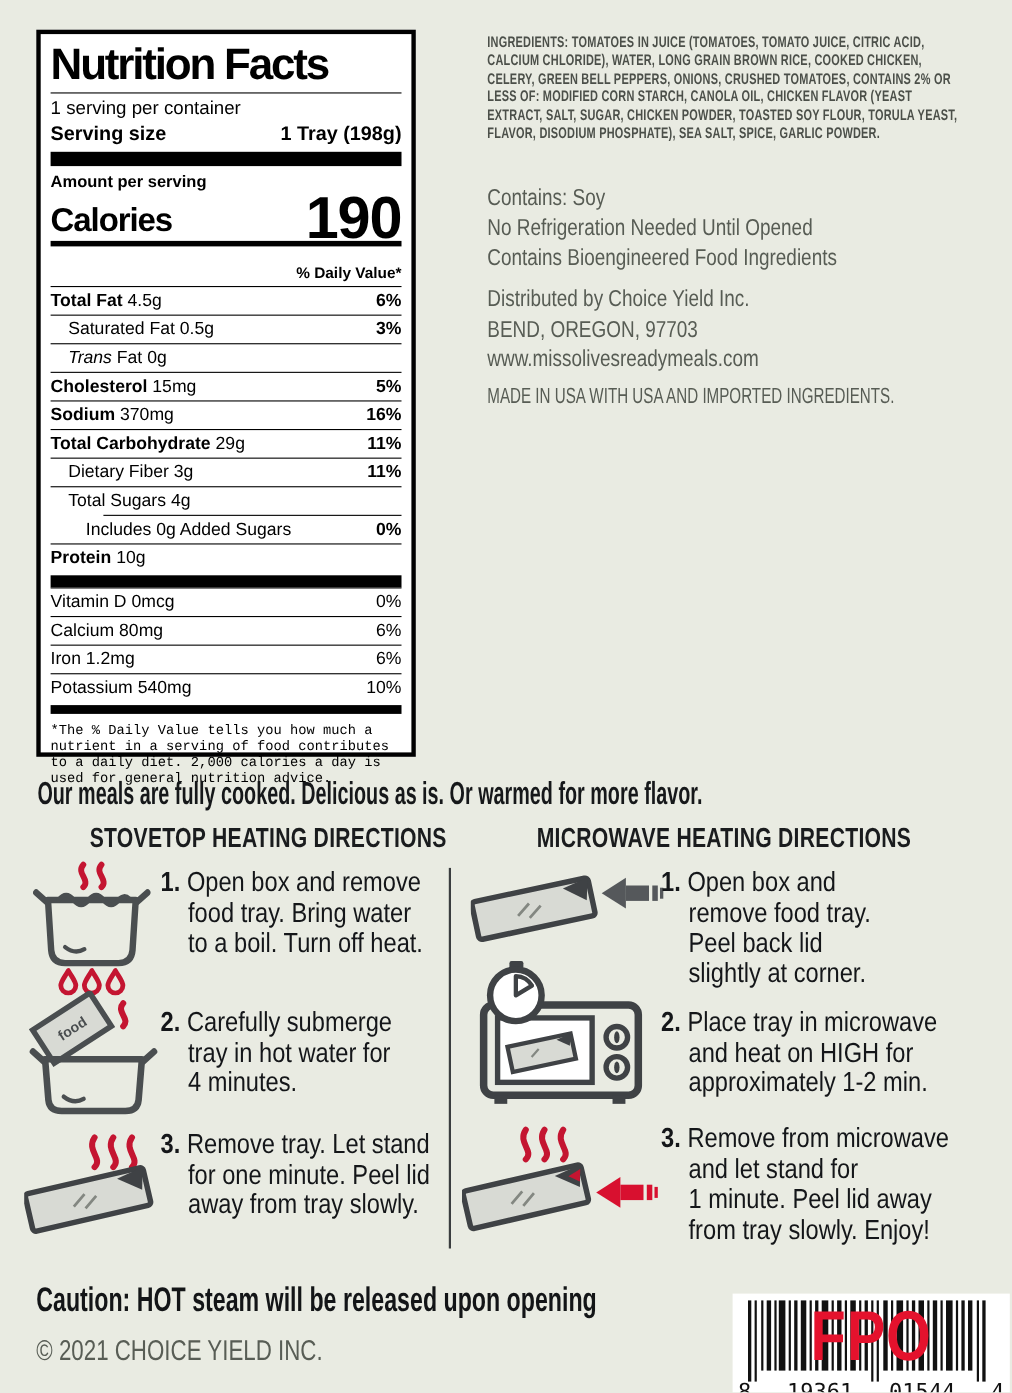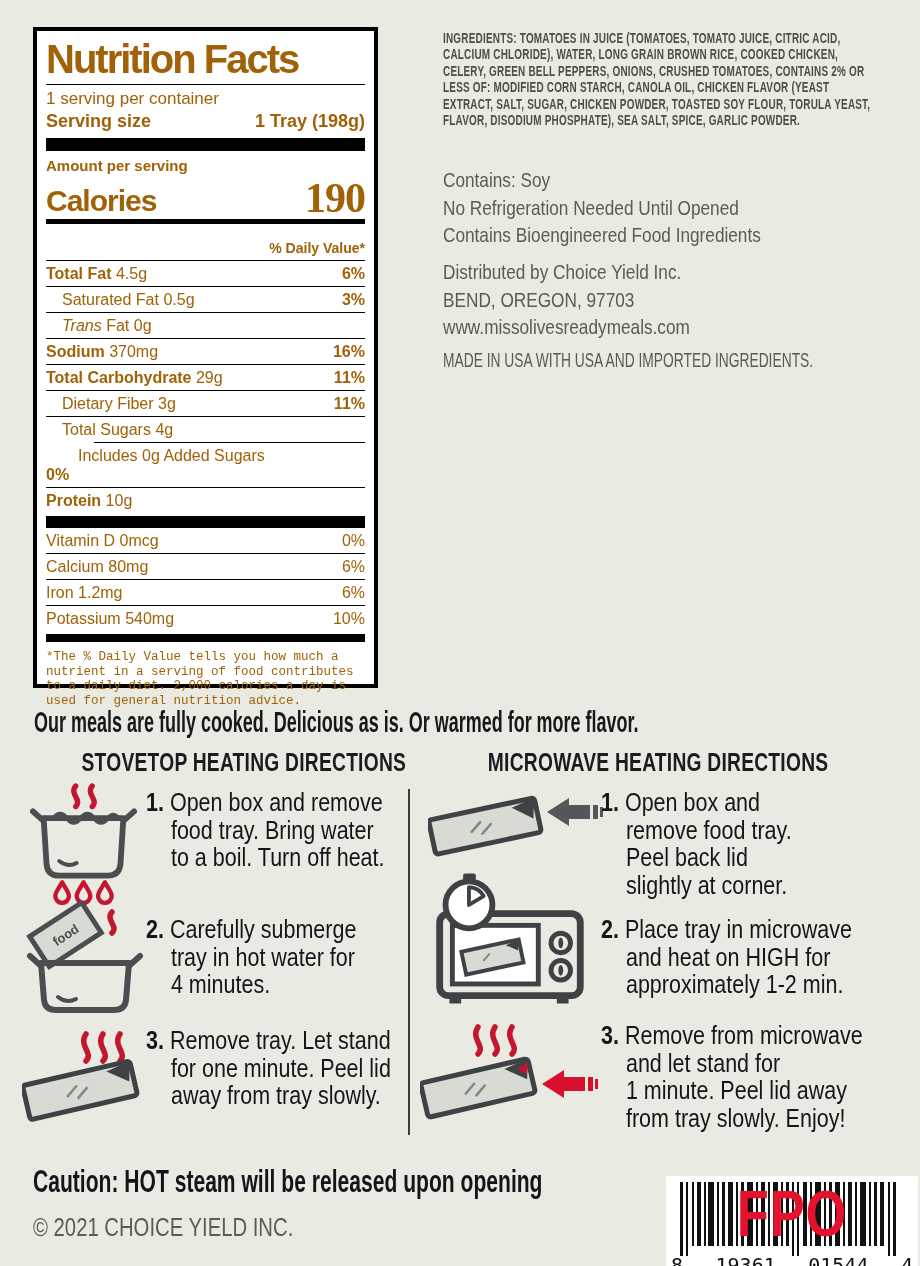--- a/index.html
+++ b/index.html
@@ -1,43 +1,43 @@
 <!DOCTYPE html>
 <html><head>
 <meta charset="utf-8">
 <style>
   html,body{margin:0;padding:0;background:#e9ebe2;}
   .page{position:relative;width:920px;height:1266px;background:#e9ebe2;overflow:hidden;
         font-family:"Liberation Sans",sans-serif;color:#111;}
   
   .nf{position:absolute;left:33px;top:27px;width:345px;height:661px;background:#fff;
-      border:4px solid #000;box-sizing:border-box;padding:6px 9px 8px;color:#a16207;}
+      border:4px solid #000;box-sizing:border-box;padding:6px 9px 8px;color:#000000;}
   .nf-title{font-size:40px;font-weight:bold;letter-spacing:-2px;line-height:44px;
             border-bottom:1px solid #000;padding-bottom:3px;white-space:nowrap;}
   .nf-serv{font-size:17px;line-height:22px;padding-top:3px;}
   .nf-size-row{display:flex;justify-content:space-between;font-size:18px;font-weight:bold;line-height:23px;}
   .bar{background:#000;}
   .bar-12{height:13px;margin:5px 0 4px;}
   .bar-5{height:5px;margin-top:2px;}
   .bar-11{height:11px;margin:3px 0 0;}
   .bar-8{height:8px;margin:3px 0 5px;}
   .nf-aps{font-size:15px;font-weight:bold;line-height:18px;padding-top:2px;}
   .nf-cal-row{display:flex;justify-content:space-between;align-items:flex-end;height:42px;}
   .nf-cal{font-size:30px;font-weight:bold;line-height:32px;letter-spacing:-1px;}
-  .nf-cal-val{font-size:42px;font-weight:bold;line-height:38px;letter-spacing:-1px;font-family:Liberation Serif, serif;}
+  .nf-cal-val{font-size:54px;font-weight:bold;line-height:38px;letter-spacing:-1px;}
   .nf-dvh{text-align:right;font-size:14px;font-weight:bold;line-height:20px;padding:14px 0 2px;}
   .nf-row{display:flex;justify-content:space-between;border-top:1px solid #000;
           font-size:16px;line-height:19px;padding:3px 0;}
   .nf-row .nm b{font-weight:bold;}
   .ind1{padding-left:16px;}
   .ind2{padding-left:32px;}
   .dv{font-weight:bold;}
   .dv-n{font-weight:normal;}
   .rule-indent{border-top:1px solid #000;margin-left:48px;}
-  .no-top{border-top:none;flex-direction:column;}
+  .no-top{border-top:none;}
   .nf-foot{font-size:12.5px;line-height:14.5px;margin:0;padding-top:3px;font-family:Liberation Mono, monospace;}
   
   .cx{transform-origin:0 0;display:block;}
   .ingredients{position:absolute;left:443px;top:16px;width:618px;transform:scaleX(0.71);
                font-size:14px;font-weight:bold;line-height:16.4px;color:#4b4f49;letter-spacing:0.3px;}
   .gray-block{position:absolute;left:443px;width:420px;transform:scaleX(0.82);
               font-size:21px;line-height:27.5px;color:#575c54;}
   .made-in{position:absolute;left:443px;top:348px;width:600px;transform:scaleX(0.69);
            font-size:20px;line-height:24px;color:#575c54;white-space:nowrap;}
   
@@ -90,20 +90,24 @@
       <span class="nm"><b>Total Fat</b> <span>4.5g</span></span>
       <span class="dv">6%</span>
     </div>
     <div class="nf-row">
       <span class="nm ind1"><span>Saturated Fat</span> <span>0.5g</span></span>
       <span class="dv">3%</span>
     </div>
     <div class="nf-row">
       <span class="nm ind1"><i>Trans</i> <span>Fat</span> <span>0g</span></span>
       <span class="dv"></span>
+    </div>
+    <div class="nf-row">
+      <span class="nm"><b>Cholesterol</b> <span>15mg</span></span>
+      <span class="dv">5%</span>
     </div>
     <div class="nf-row">
       <span class="nm"><b>Sodium</b> <span>370mg</span></span>
       <span class="dv">16%</span>
     </div>
     <div class="nf-row">
       <span class="nm"><b>Total Carbohydrate</b> <span>29g</span></span>
       <span class="dv">11%</span>
     </div>
     <div class="nf-row">

